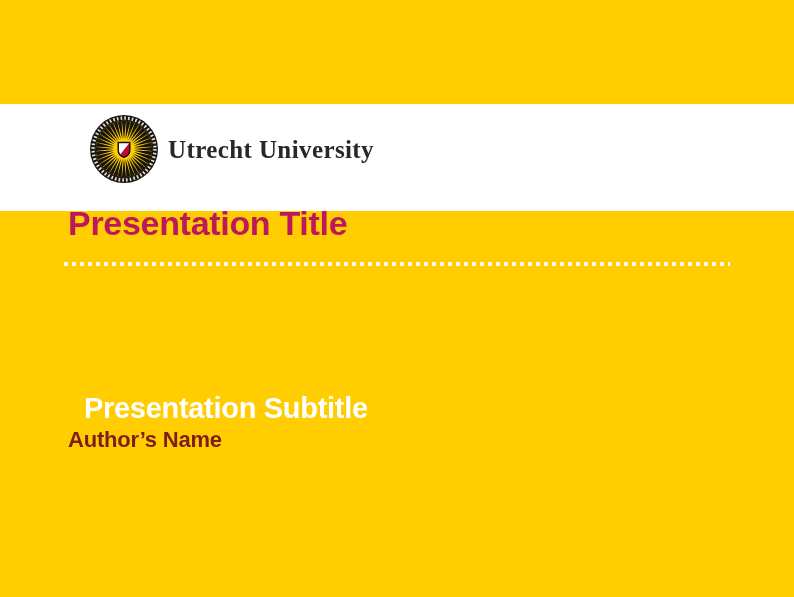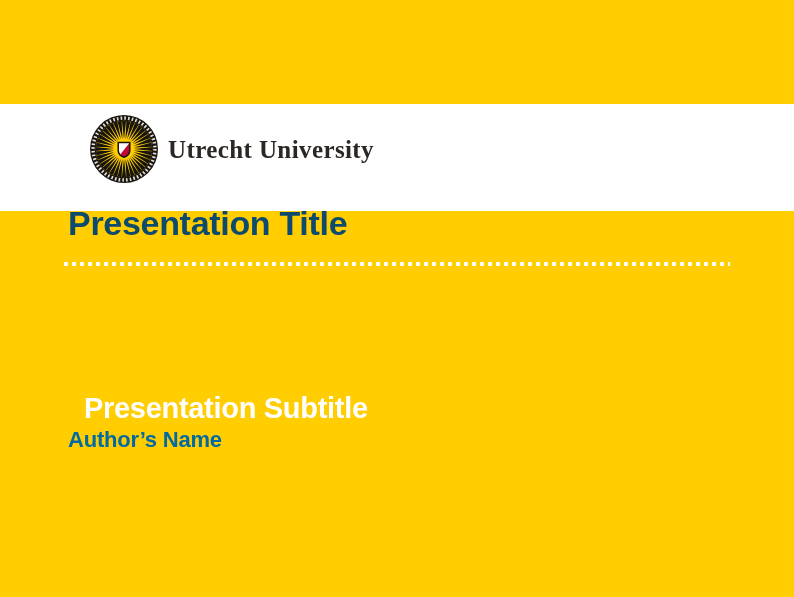--- a/index.html
+++ b/index.html
@@ -47,21 +47,21 @@
   }
   .title {
     position: absolute;
     left: 68px;
     top: 206px;
     margin: 0;
     font-size: 34px;
     font-weight: 700;
     letter-spacing: -0.3px;
     line-height: 1;
-    color: #0c4a6e;
+    color: #be185d;
     white-space: nowrap;
   }
   .dotted-divider {
     position: absolute;
     left: 62px;
     top: 260px;
     width: 668px;
     height: 8px;
     background-image: radial-gradient(circle 2.2px at 4px 4px, rgba(255,255,255,0.95) 97%, rgba(255,255,255,0) 100%);
     background-size: 8px 8px;
@@ -81,21 +81,21 @@
   }
   .author {
     position: absolute;
     left: 68px;
     top: 429px;
     margin: 0;
     font-size: 22px;
     font-weight: 700;
     letter-spacing: -0.2px;
     line-height: 1;
-    color: #0369a1;
+    color: #7f1d1d;
     white-space: nowrap;
   }
 </style>
 </head>
 <body>
 
 <div class="slide">
 
   <div class="header-band">
 

